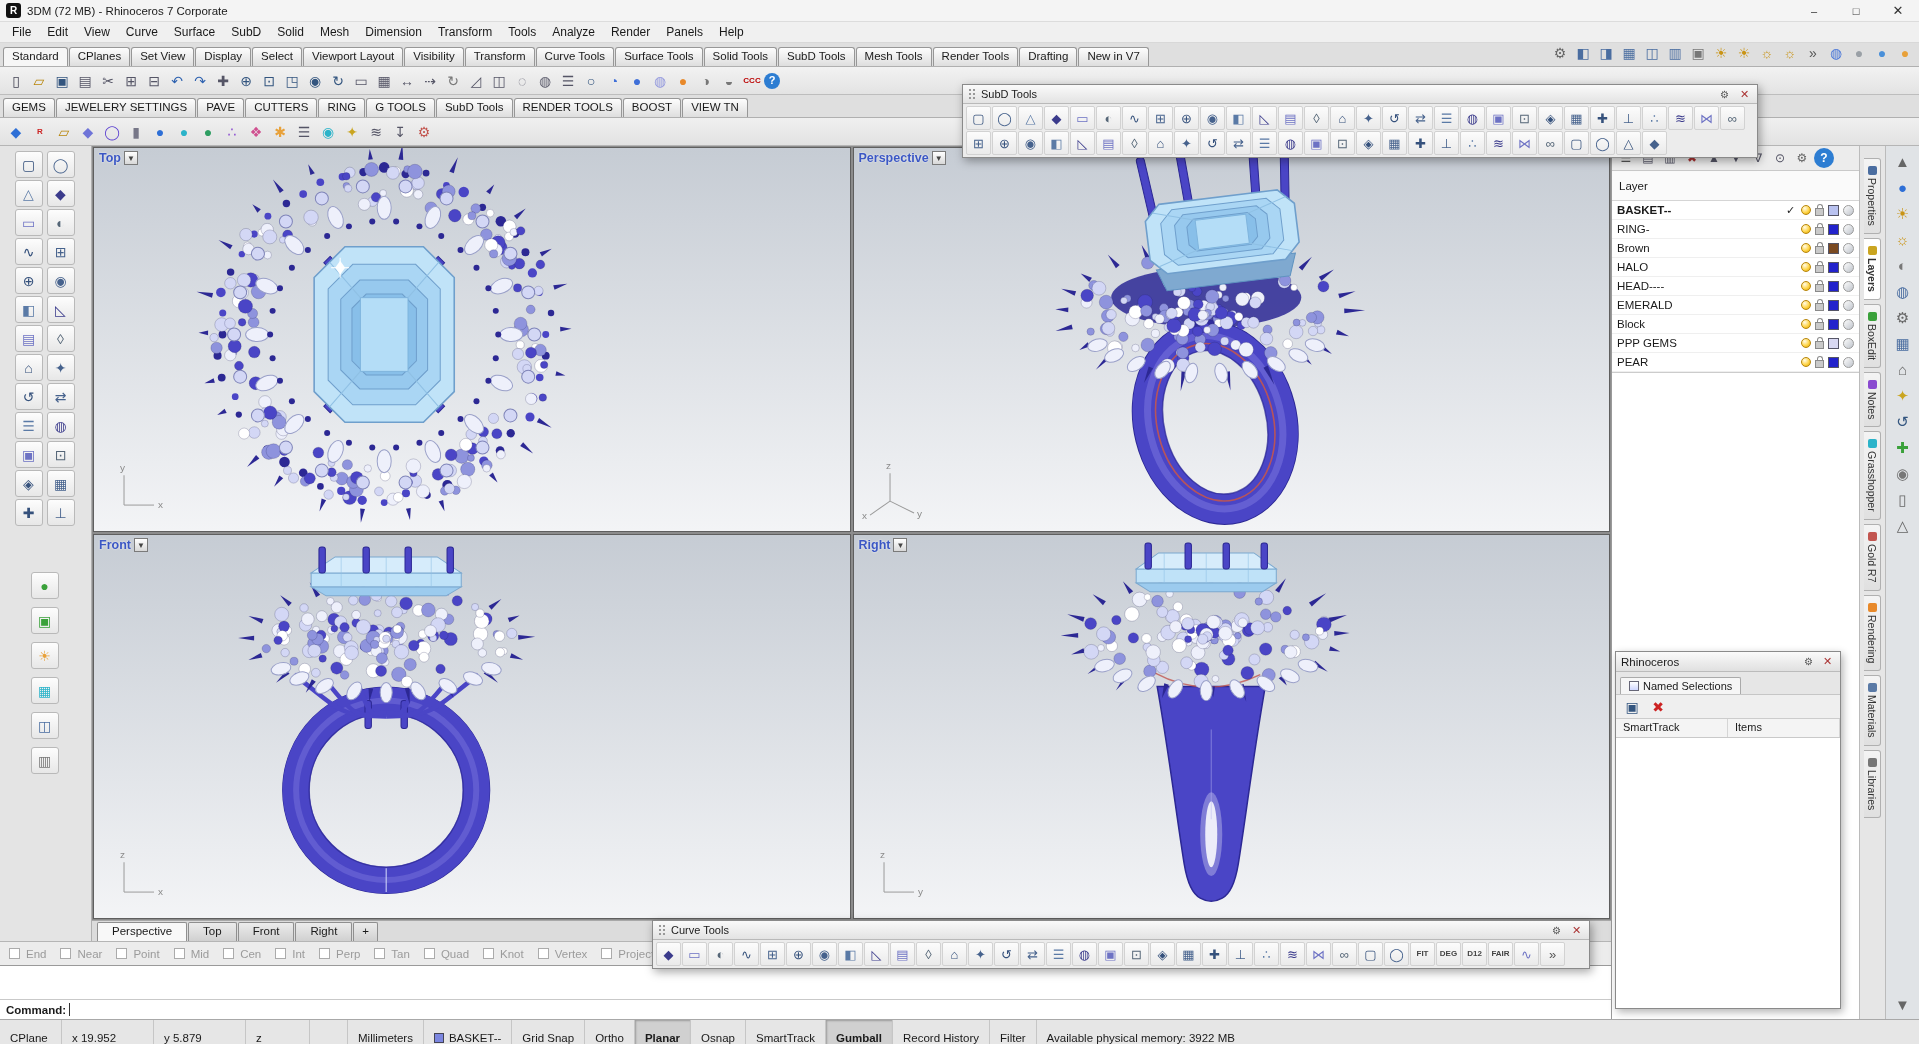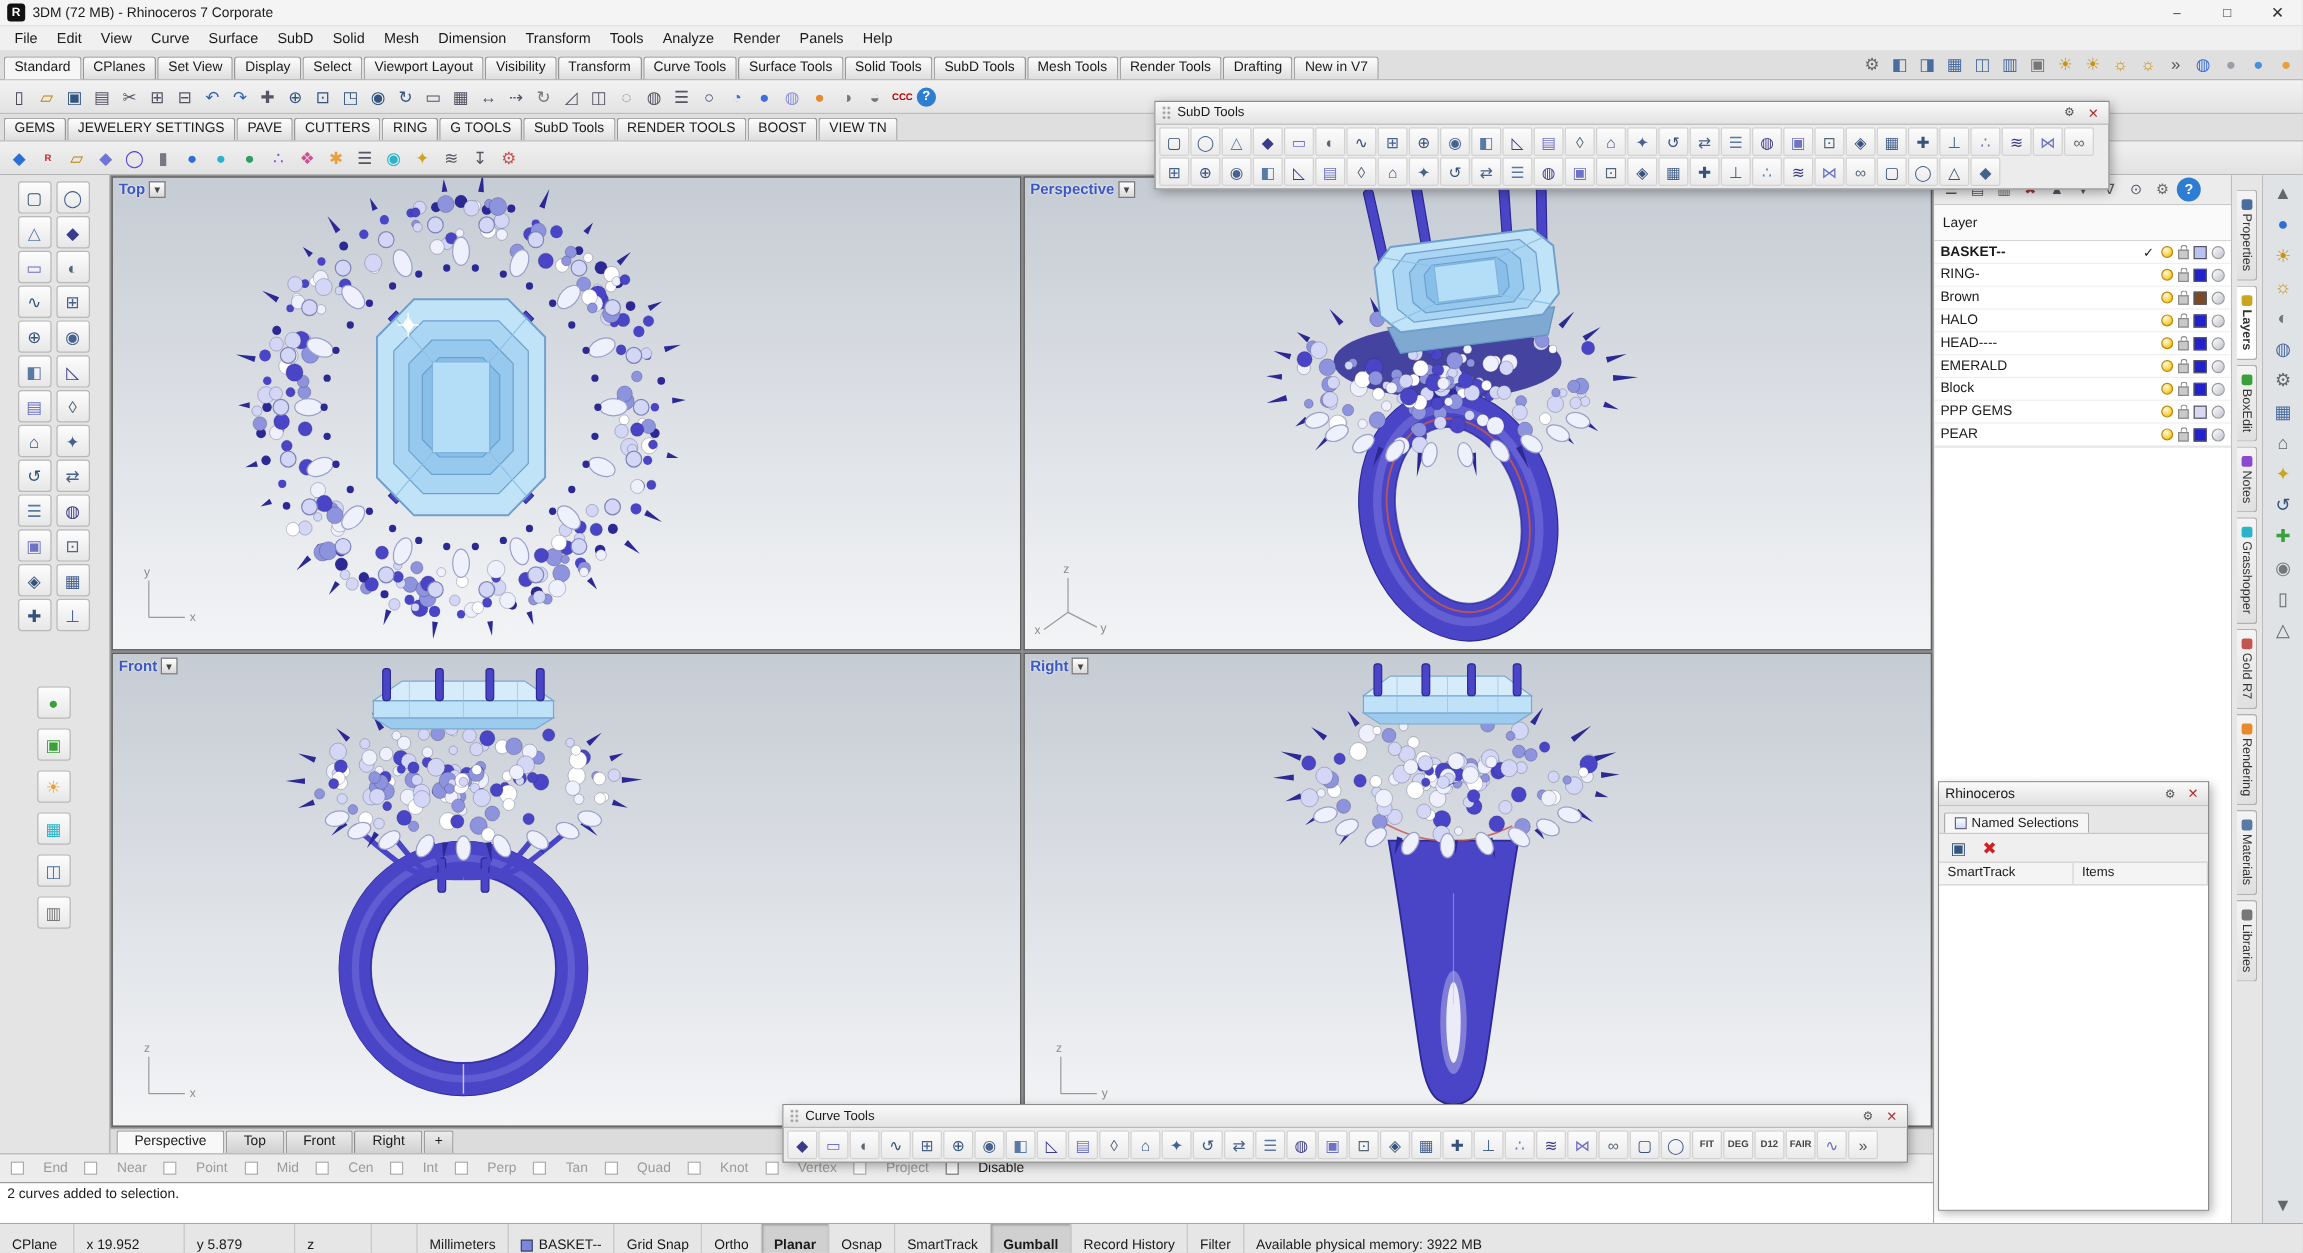--- a/index.html
+++ b/index.html
@@ -43,21 +43,21 @@
 .vp-head{position:absolute;top:3px;left:5px;z-index:2;display:flex;gap:3px;align-items:center}
 .vp-label{color:#3b57c4;font-weight:bold;font-size:12.5px;text-shadow:0 0 2px #fff}
 .vp-drop{width:14px;height:14px;border:1px solid #7a7a7a;background:linear-gradient(#fff,#d8d8d8);font-size:8px;color:#444;display:flex;align-items:center;justify-content:center}
 .vtab-row{height:21px;background:#dcdcdc;border-top:1px solid #a8a8a8;display:flex;align-items:flex-end;padding-left:5px;gap:1px}
 .vtab{height:19px;line-height:17px;padding:0 14px;font-size:11.5px;border:1px solid #8f8f8f;border-bottom:none;background:linear-gradient(#ececec,#d0d0d0);border-radius:2px 2px 0 0}
 .vtab.active{background:#f8f8f8}
 .vtab.add{padding:0 8px}
 
 
 .osnap-row{height:24px;background:#ececec;border-top:1px solid #b5b5b5;display:flex;align-items:center;padding:0 9px;gap:14px;font-size:11.5px}
-.osnap-item{display:flex;align-items:center;gap:16px;color:#9b9b9b}
+.osnap-item{display:flex;align-items:center;gap:6px;color:#9b9b9b}
 .osnap-item.enabled{color:#222}
 .osnap-box{width:11px;height:11px;border:1px solid #ababab;background:#fff;flex:none}
 .osnap-item.enabled .osnap-box{border-color:#777}
 .cmd-history{height:34px;background:#fff;border-top:1px solid #9a9a9a;padding:1px 6px;font-size:11.5px;line-height:16px;overflow:hidden}
 .cmd-prompt{height:20px;background:#fff;border-top:1px solid #c9c9c9;display:flex;align-items:center;padding:0 6px;font-size:11.5px;font-weight:bold}
 .caret{width:1px;height:13px;background:#333;margin-left:3px}
 
 
 .right-side{width:308px;display:flex;border-left:1px solid #9a9a9a;background:#ececec}
 .panel-col{width:248px;display:flex;flex-direction:column;position:relative;background:#f4f4f4;border-right:1px solid #bbb}
@@ -1245,21 +1245,24 @@
         <span class="osnap-item">
           <span class="osnap-box"></span>
           <span>Project</span>
         </span>
         <span class="osnap-item enabled">
           <span class="osnap-box"></span>
           <span>Disable</span>
         </span>
       </div>
     <div class="cmd-history">
-      <div>2 curves added to selection.</div>
+    </div>
+    <div class="cmd-prompt">
+      <span>Command:</span>
+      <span class="caret"></span>
     </div>
   </div>
 
   <div class="right-side">
     <div class="panel-col">
       <div class="panel-toolbar" id="panel-toolbar">
           <span class="icn" style="color: rgb(85, 85, 85);">☰</span>
           <span class="icn" style="color: rgb(85, 85, 102);">▤</span>
           <span class="icn" style="color: rgb(85, 85, 102);">▥</span>
           <span class="icn" style="color: rgb(170, 51, 51);">✖</span>

